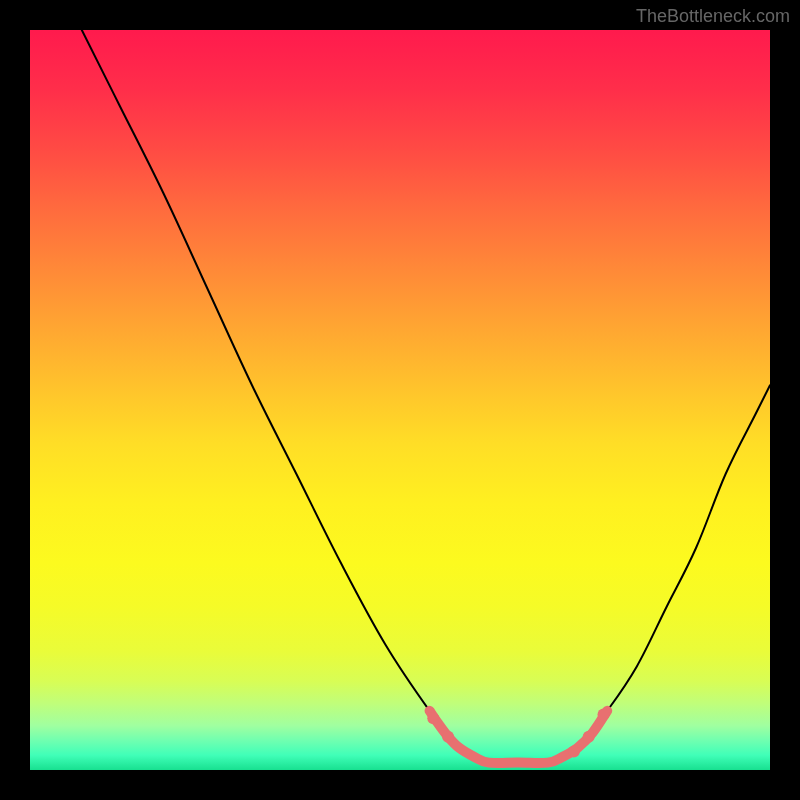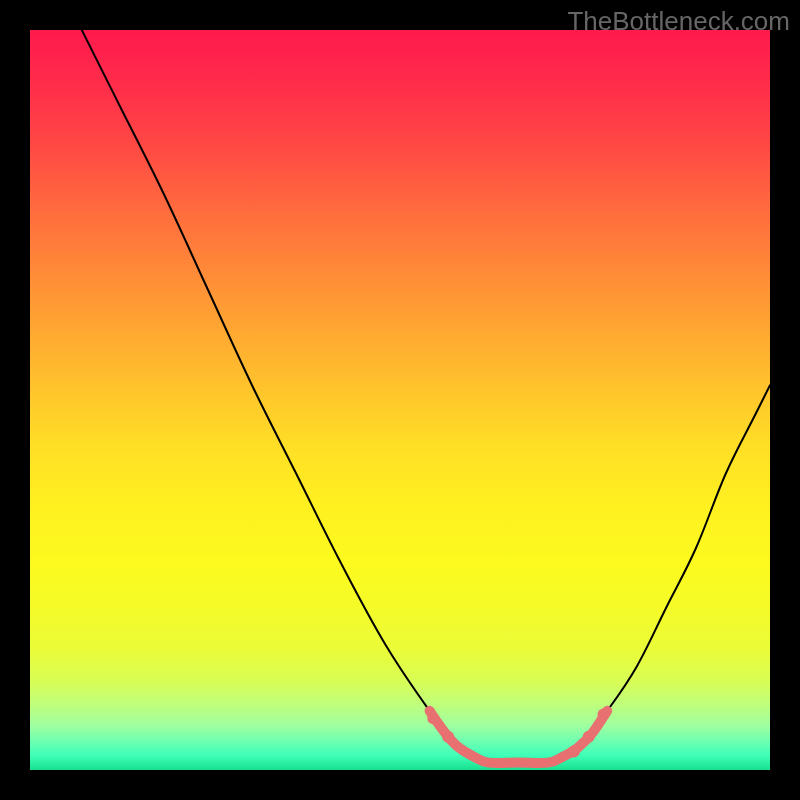--- a/index.html
+++ b/index.html
@@ -12,21 +12,21 @@
     height: 800px;
     background: #000;
     position: relative;
     font-family: Arial, sans-serif;
   }
   .watermark {
     position: absolute;
     top: 6px;
     right: 10px;
     color: #666;
-    font-size: 26px;
+    font-size: 18px;
     font-weight: normal;
     z-index: 10;
   }
   .plot-area {
     position: absolute;
     top: 30px;
     left: 30px;
     width: 740px;
     height: 740px;
     background: linear-gradient(to bottom,

